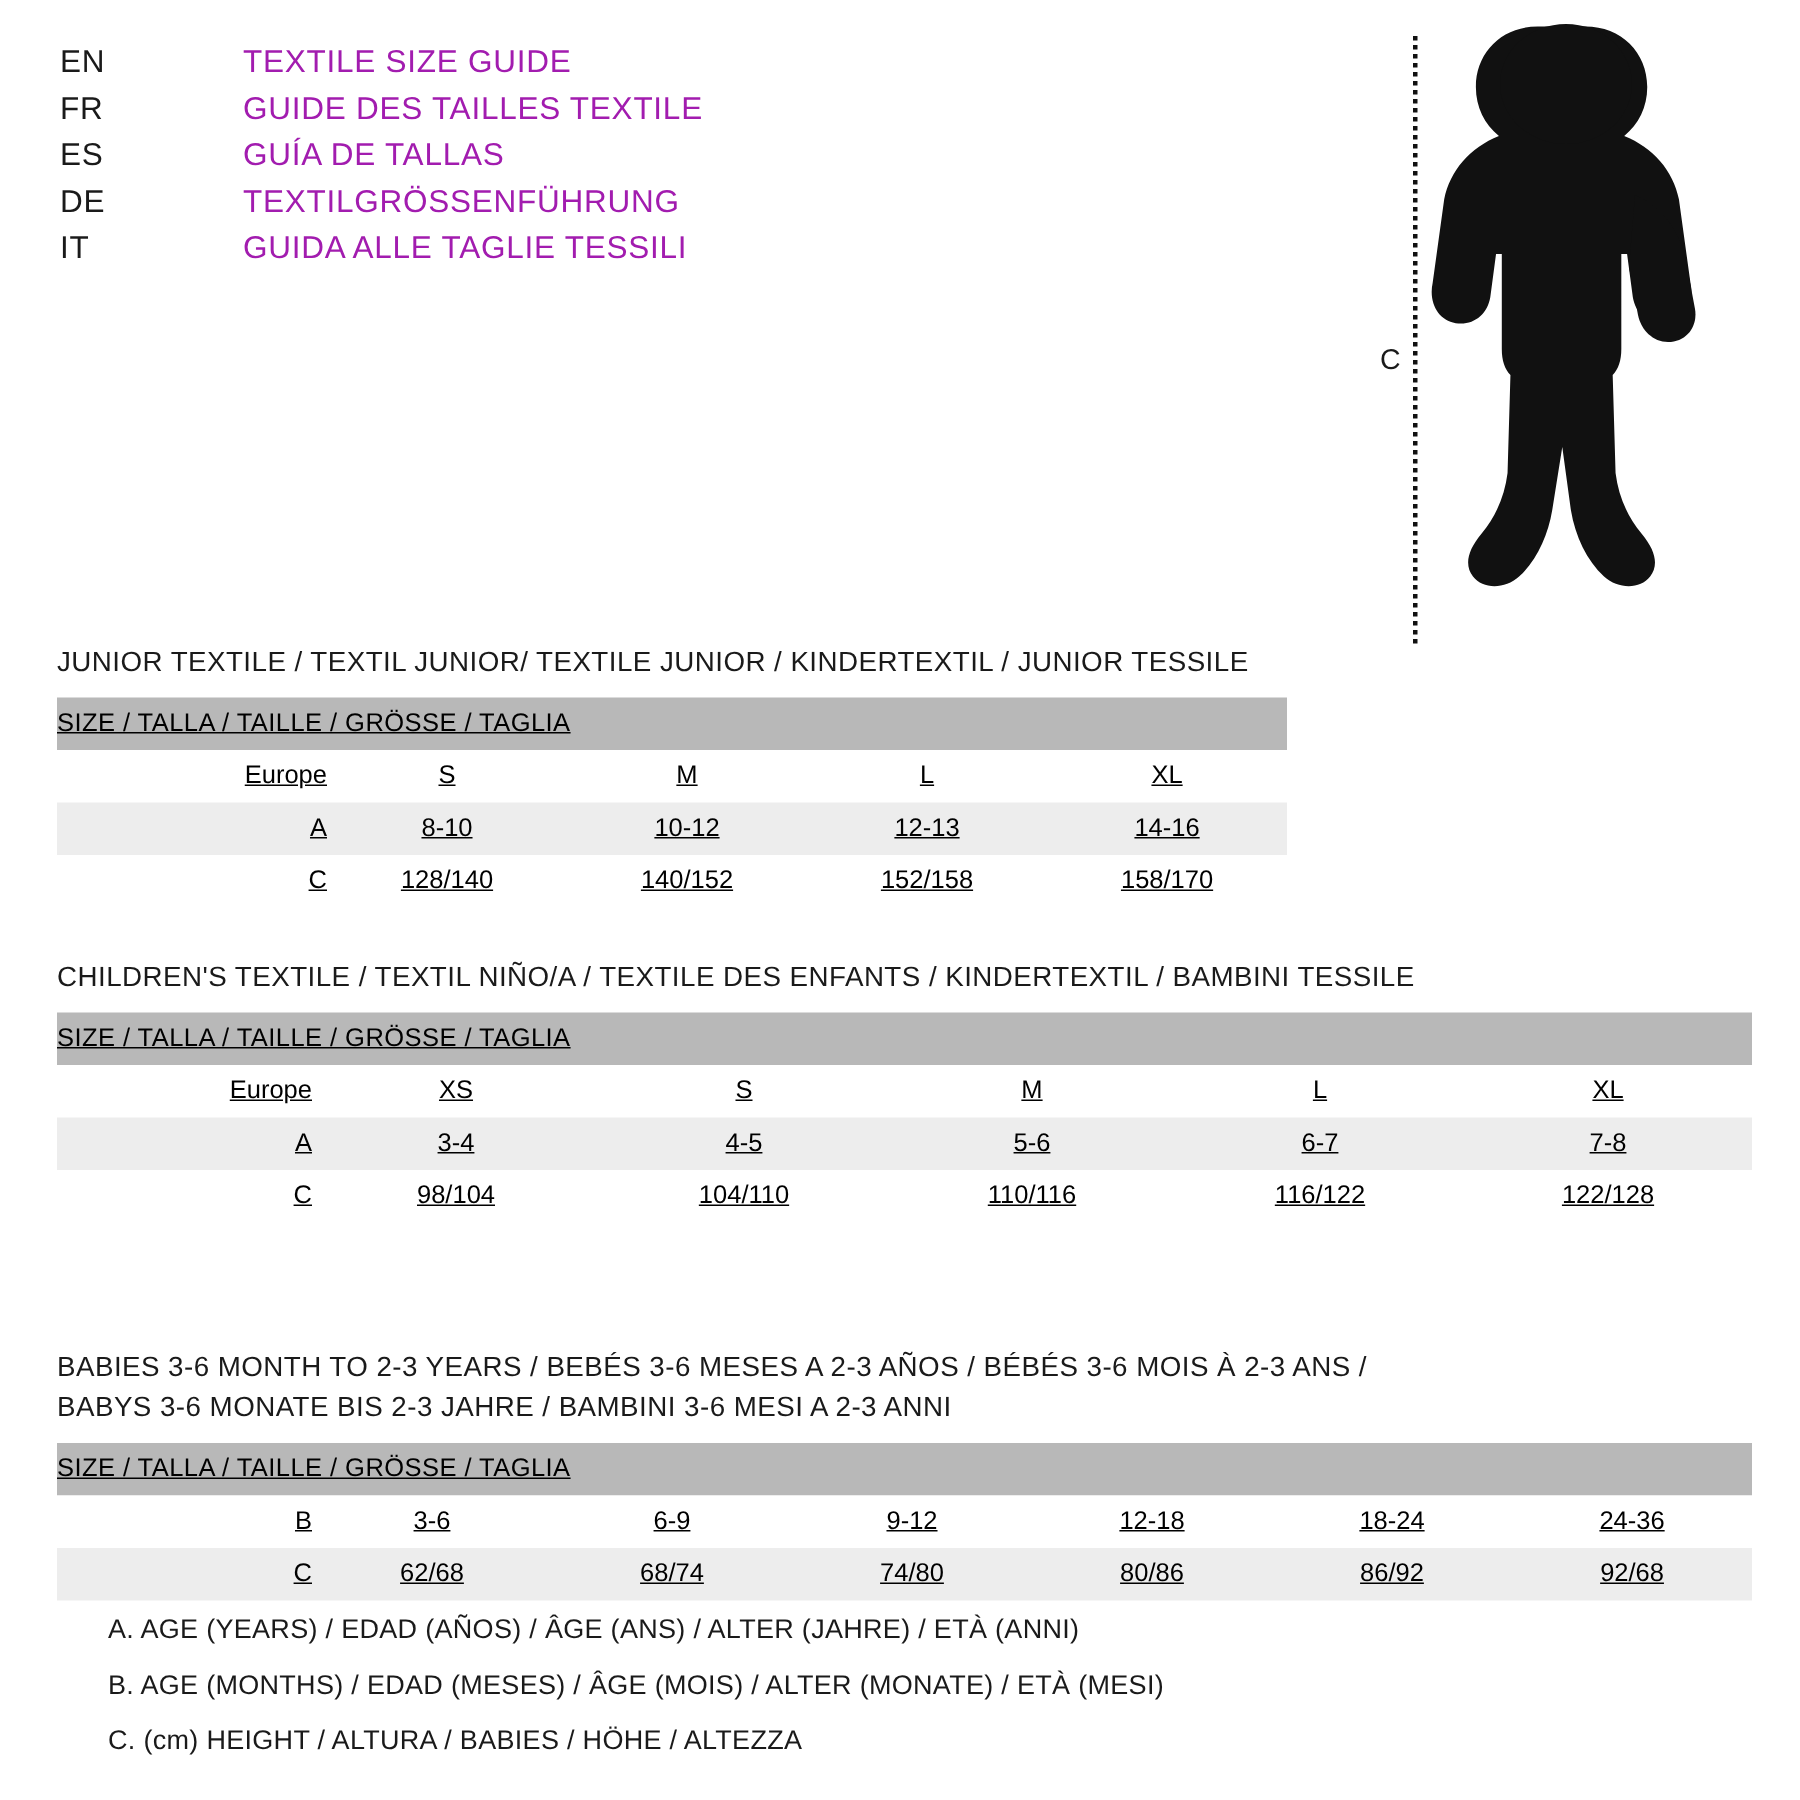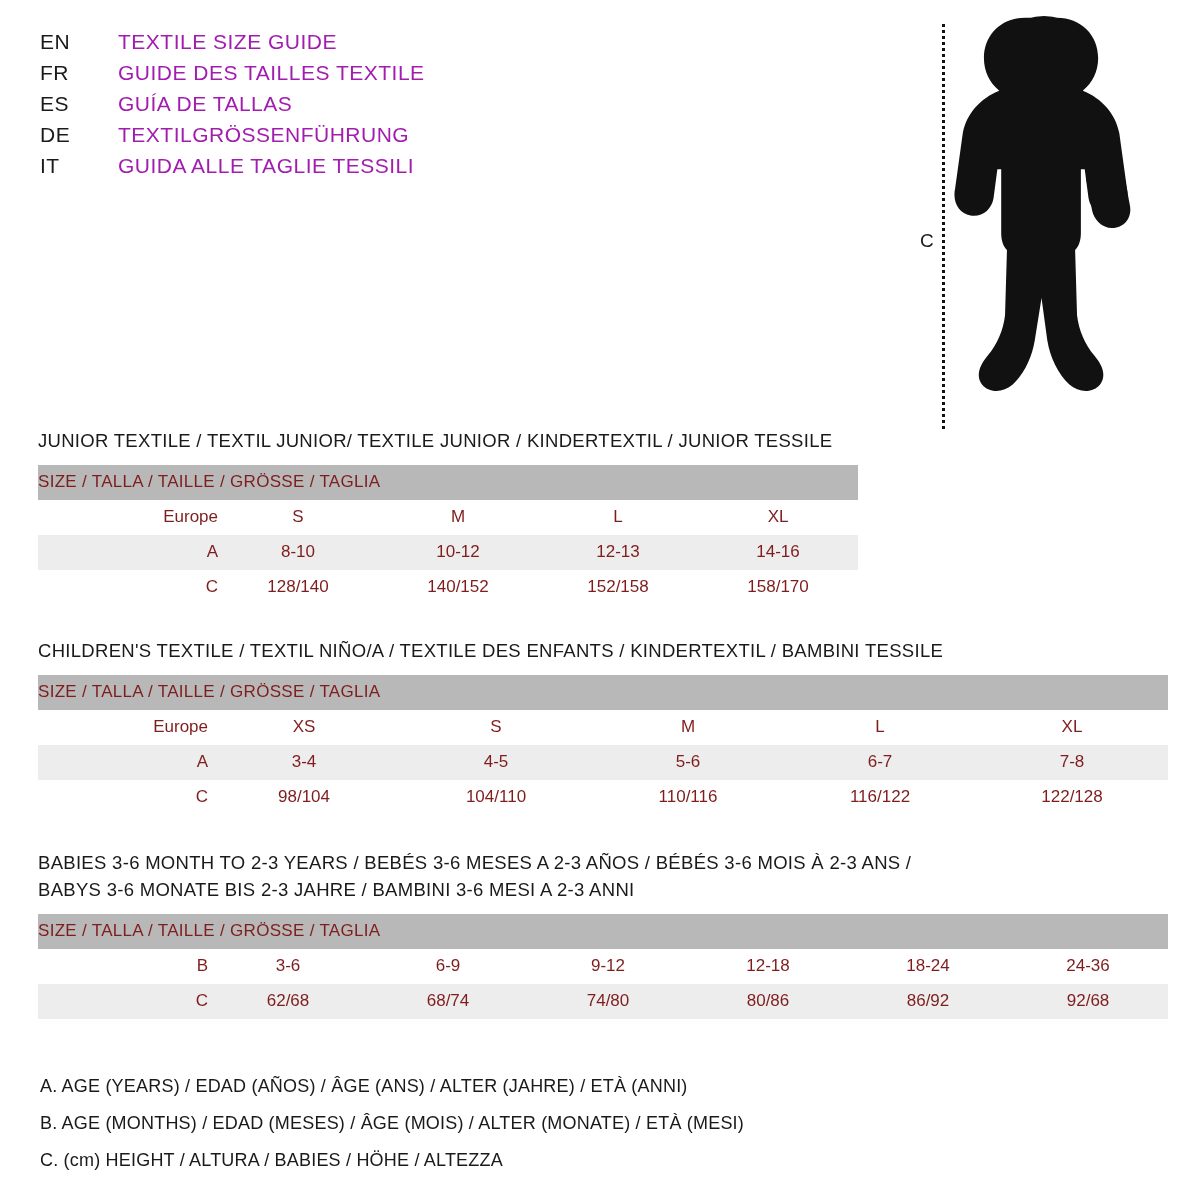--- a/index.html
+++ b/index.html
@@ -20,20 +20,21 @@
   .header {
     position: absolute;
     left: 40px;
     top: 30px;
     width: 600px;
   }
   .header-row {
     display: flex;
     align-items: baseline;
     height: 31px;
+    gap: 44px;
   }
   .header-lang {
     width: 78px;
     font-size: 21px;
     letter-spacing: 0.5px;
     color: #1a1a1a;
   }
   .header-title {
     font-size: 21px;
     letter-spacing: 0.5px;
@@ -81,21 +82,22 @@
     font-size: 18.5px;
     letter-spacing: 0.3px;
     color: #1a1a1a;
     margin-bottom: 10px;
     line-height: 1.45;
   }
   table.size-table {
     border-collapse: collapse;
     table-layout: fixed;
     font-size: 17px;
-    color: #7f1d1d;
+    color: #000000;
+    text-decoration: underline;
   }
   table.size-table td {
     padding: 5px 0 5px 0;
     height: 25px;
   }
   .band {
     background: #b8b8b8;
   }
   .band td {
     font-size: 17px;
@@ -124,20 +126,21 @@
     position: absolute;
     left: 40px;
     top: 1068px;
     width: 1000px;
   }
   .legend-line {
     font-size: 18px;
     letter-spacing: 0.2px;
     color: #1a1a1a;
     line-height: 2.05;
+    margin-left: 32px;
   }
 </style>
 </head>
 <body>
 
 <div class="header">
   <div class="header-row">
     <span class="header-lang">EN</span>
     <span class="header-title">TEXTILE SIZE GUIDE</span>
   </div>
@@ -279,21 +282,21 @@
         <td class="cell-val">104/110</td>
         <td class="cell-val">110/116</td>
         <td class="cell-val">116/122</td>
         <td class="cell-val">122/128</td>
       </tr>
     </tbody>
   </table>
 </div>
 
 <div class="section" style="top:850px;">
-  <div class="section-title" style="white-space:pre-line;">BABIES 3-6 MONTH TO 2-3 YEARS / BEBÉS 3-6 MESES A 2-3 AÑOS / BÉBÉS 3-6 MOIS À 2-3 ANS /
+  <div class="section-title" style="white-space:pre-line;margin-top:48px;">BABIES 3-6 MONTH TO 2-3 YEARS / BEBÉS 3-6 MESES A 2-3 AÑOS / BÉBÉS 3-6 MOIS À 2-3 ANS /
 BABYS 3-6 MONATE BIS 2-3 JAHRE / BAMBINI 3-6 MESI A 2-3 ANNI</div>
   <table class="size-table" id="table-babies">
     <colgroup>
       <col style="width:170px">
         <col style="width:160px">
         <col style="width:160px">
         <col style="width:160px">
         <col style="width:160px">
         <col style="width:160px">
         <col style="width:160px">

